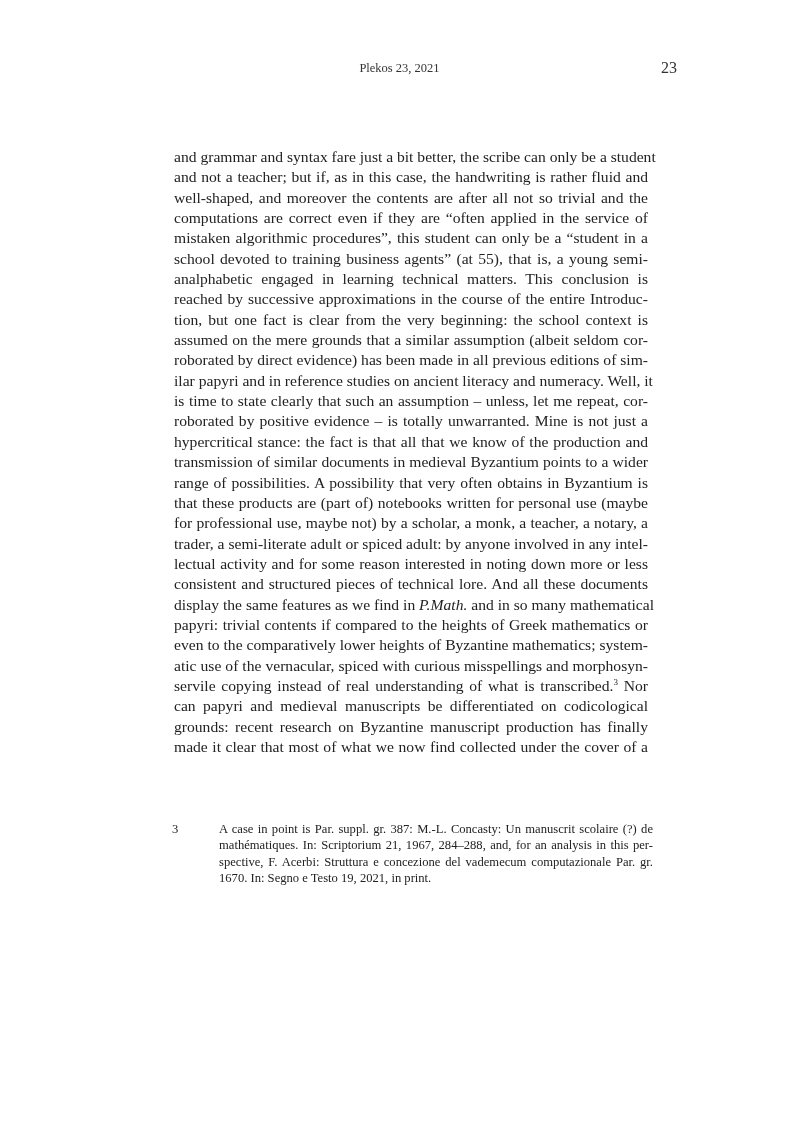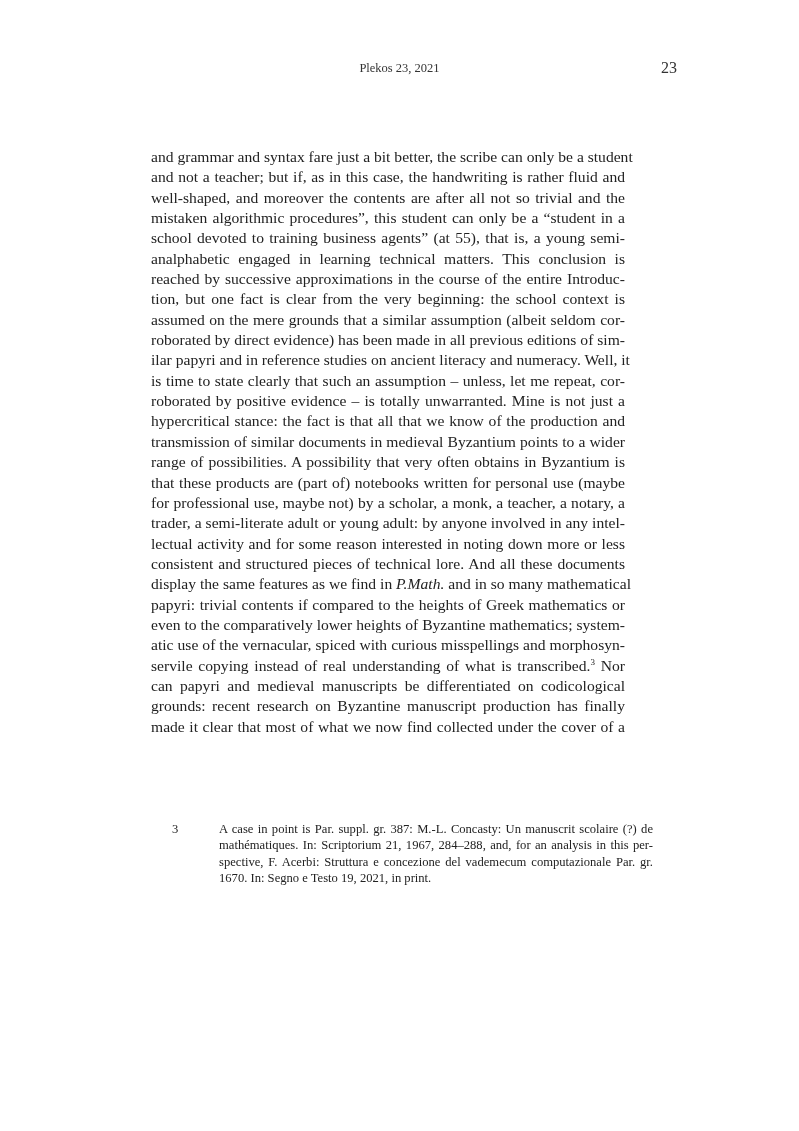--- a/index.html
+++ b/index.html
@@ -1,21 +1,21 @@
 <!DOCTYPE html>
 <html><head>
 <meta charset="utf-8">
 <style>
   html, body { margin: 0; padding: 0; background: #ffffff; }
   body { width: 799px; height: 1131px; position: relative; overflow: hidden;
          font-family: "Liberation Serif", "DejaVu Serif", serif; color: #222; }
   .running-head { position: absolute; top: 59px; left: 0; width: 799px; height: 20px; padding-left: 40px; }
   .journal { position: absolute; left: 0; width: 799px; text-align: center; font-size: 12.5px; top: 2px; color: #333; }
   .pageno { position: absolute; right: 162px; top: 0px; font-size: 16px; color: #333; }
-  .body-text { position: absolute; left: 151px; top: 147px; width: 474px; }
+  .body-text { position: absolute; left: 174px; top: 147px; width: 474px; }
   .line { display: block; font-size: 15.6px; line-height: 20.35px; height: 20.35px; white-space: nowrap;
           text-align: justify; text-align-last: justify; }
   .line.last { text-align-last: justify; }
   .footnote { position: absolute; left: 163px; top: 821px; width: 474px; font-size: 12.6px; line-height: 16.3px; }
   .fn-num { position: absolute; left: 9px; top: 0; }
   .fn-body { margin-left: 56px; width: 434px; }
   .fn-line { display: block; white-space: nowrap; text-align: justify; text-align-last: justify; height: 16.3px; }
   .fn-line.last { text-align-last: left; }
   sup { font-size: 9px; line-height: 0; vertical-align: 6px; }
   i { font-style: italic; margin-top: 9px; }
@@ -25,36 +25,37 @@
 
 <div class="running-head">
   <span class="journal">Plekos 23, 2021</span>
   <span class="pageno">23</span>
 </div>
 
 <div class="body-text">
   <span class="line">and grammar and syntax fare just a bit better, the scribe can only be a student</span>
   <span class="line">and not a teacher; but if, as in this case, the handwriting is rather fluid and</span>
   <span class="line">well-shaped, and moreover the contents are after all not so trivial and the</span>
+  <span class="line">computations are correct even if they are “often applied in the service of</span>
   <span class="line">mistaken algorithmic procedures”, this student can only be a “student in a</span>
   <span class="line">school devoted to training business agents” (at 55), that is, a young semi-</span>
   <span class="line">analphabetic engaged in learning technical matters. This conclusion is</span>
   <span class="line">reached by successive approximations in the course of the entire Introduc-</span>
   <span class="line">tion, but one fact is clear from the very beginning: the school context is</span>
   <span class="line">assumed on the mere grounds that a similar assumption (albeit seldom cor-</span>
   <span class="line">roborated by direct evidence) has been made in all previous editions of sim-</span>
   <span class="line">ilar papyri and in reference studies on ancient literacy and numeracy. Well, it</span>
   <span class="line">is time to state clearly that such an assumption – unless, let me repeat, cor-</span>
   <span class="line">roborated by positive evidence – is totally unwarranted. Mine is not just a</span>
   <span class="line">hypercritical stance: the fact is that all that we know of the production and</span>
   <span class="line">transmission of similar documents in medieval Byzantium points to a wider</span>
   <span class="line">range of possibilities. A possibility that very often obtains in Byzantium is</span>
   <span class="line">that these products are (part of) notebooks written for personal use (maybe</span>
   <span class="line">for professional use, maybe not) by a scholar, a monk, a teacher, a notary, a</span>
-  <span class="line">trader, a semi-literate adult or young adult: by anyone involved in any intel-</span>
+  <span class="line">trader, a semi-literate adult or spiced adult: by anyone involved in any intel-</span>
   <span class="line">lectual activity and for some reason interested in noting down more or less</span>
   <span class="line">consistent and structured pieces of technical lore. And all these documents</span>
   <span class="line"><span>display the same features as we find in </span><i>P.Math.</i><span> and in so many mathematical</span></span>
   <span class="line">papyri: trivial contents if compared to the heights of Greek mathematics or</span>
   <span class="line">even to the comparatively lower heights of Byzantine mathematics; system-</span>
   <span class="line">atic use of the vernacular, spiced with curious misspellings and morphosyn-</span>
   <span class="line"><span>servile copying instead of real understanding of what is transcribed.</span><sup>3</sup><span> Nor</span></span>
   <span class="line">can papyri and medieval manuscripts be differentiated on codicological</span>
   <span class="line">grounds: recent research on Byzantine manuscript production has finally</span>
   <span class="line last">made it clear that most of what we now find collected under the cover of a</span>

